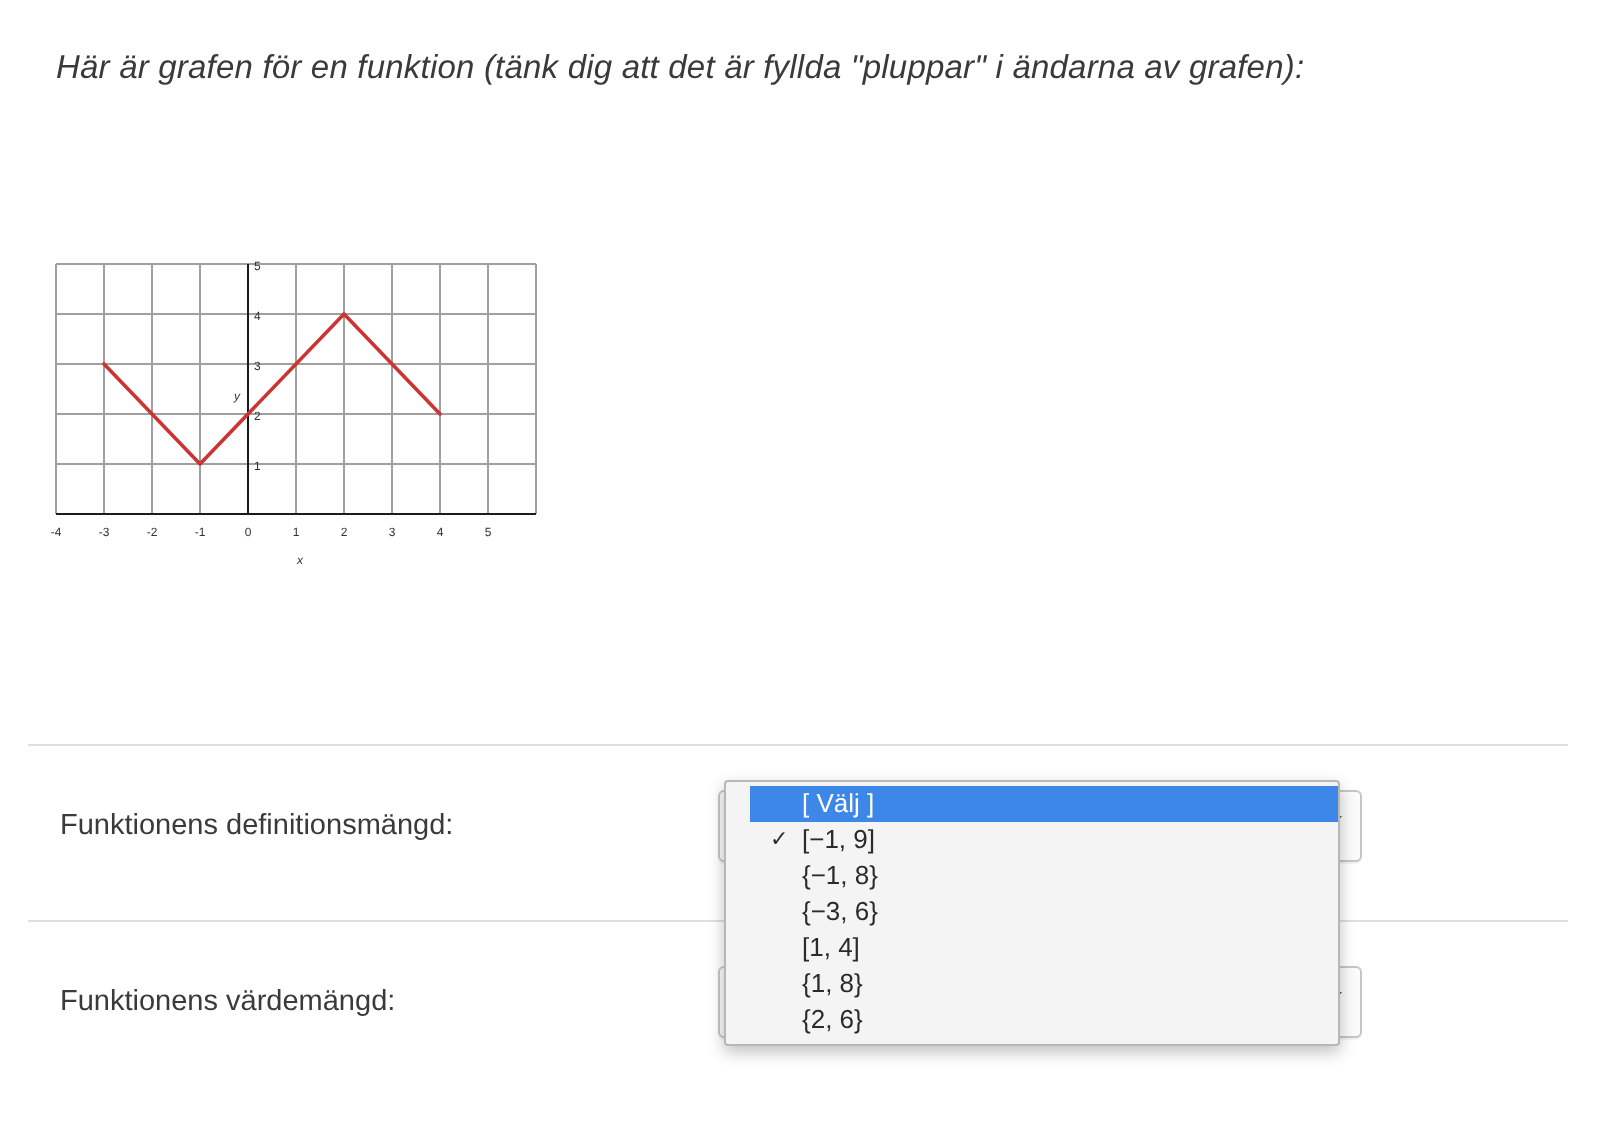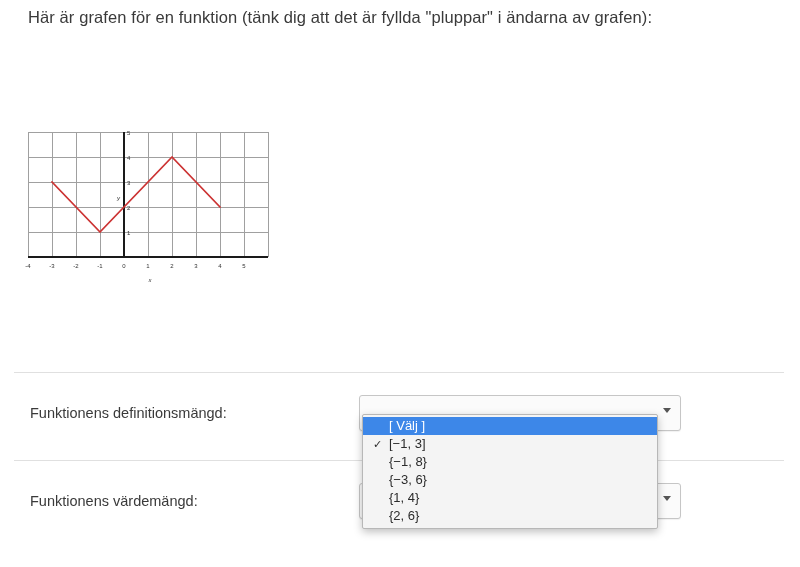--- a/index.html
+++ b/index.html
@@ -12,25 +12,26 @@
     background: #ffffff;
     font-family: "Liberation Sans", sans-serif;
     color: #2b2b2b;
     position: relative;
     overflow: hidden;
   }
 
   #question-text {
     position: absolute;
     left: 28px;
-    top: 8px;
+    top: 25px;
     font-size: 16.5px;
     color: #3a3a3a;
     letter-spacing: 0.1px;
     white-space: nowrap;
+    font-style: italic;
   }
 
   
   #graph-figure {
     position: absolute;
     left: 22px;
     top: 122px;
     width: 256px;
     height: 170px;
   }
@@ -90,23 +91,22 @@
   
   #dropdown-menu {
     position: absolute;
     left: 362px;
     top: 390px;
     width: 294px;
     background: #f4f4f4;
     border: 1px solid #b7b7b7;
     border-radius: 2px;
     box-shadow: 0 3px 8px rgba(0,0,0,0.25);
-    padding: 2px 0 3px 0;
+    padding: 2px 0 3px 12px;
     z-index: 40;
-    margin-top: 24px;
   }
   .dd-item {
     height: 18px;
     line-height: 18px;
     font-size: 13px;
     color: #2b2b2b;
     padding-left: 26px;
     position: relative;
     white-space: nowrap;
   }
@@ -199,31 +199,35 @@
   </div>
 </div>
 
 <div id="dropdown-menu">
   <div class="dd-item selected-row">
     <span class="dd-check"></span>
     <span>[ Välj ]</span>
   </div>
   <div class="dd-item">
     <span class="dd-check">✓</span>
-    <span>[−1, 3]</span>
+    <span>[−1, 9]</span>
   </div>
   <div class="dd-item">
     <span class="dd-check"></span>
     <span>{−1, 8}</span>
   </div>
   <div class="dd-item">
     <span class="dd-check"></span>
     <span>{−3, 6}</span>
   </div>
   <div class="dd-item">
     <span class="dd-check"></span>
-    <span>{1, 4}</span>
+    <span>[1, 4]</span>
+  </div>
+  <div class="dd-item">
+    <span class="dd-check"></span>
+    <span>{1, 8}</span>
   </div>
   <div class="dd-item">
     <span class="dd-check"></span>
     <span>{2, 6}</span>
   </div>
 </div>
 
 </body></html>

